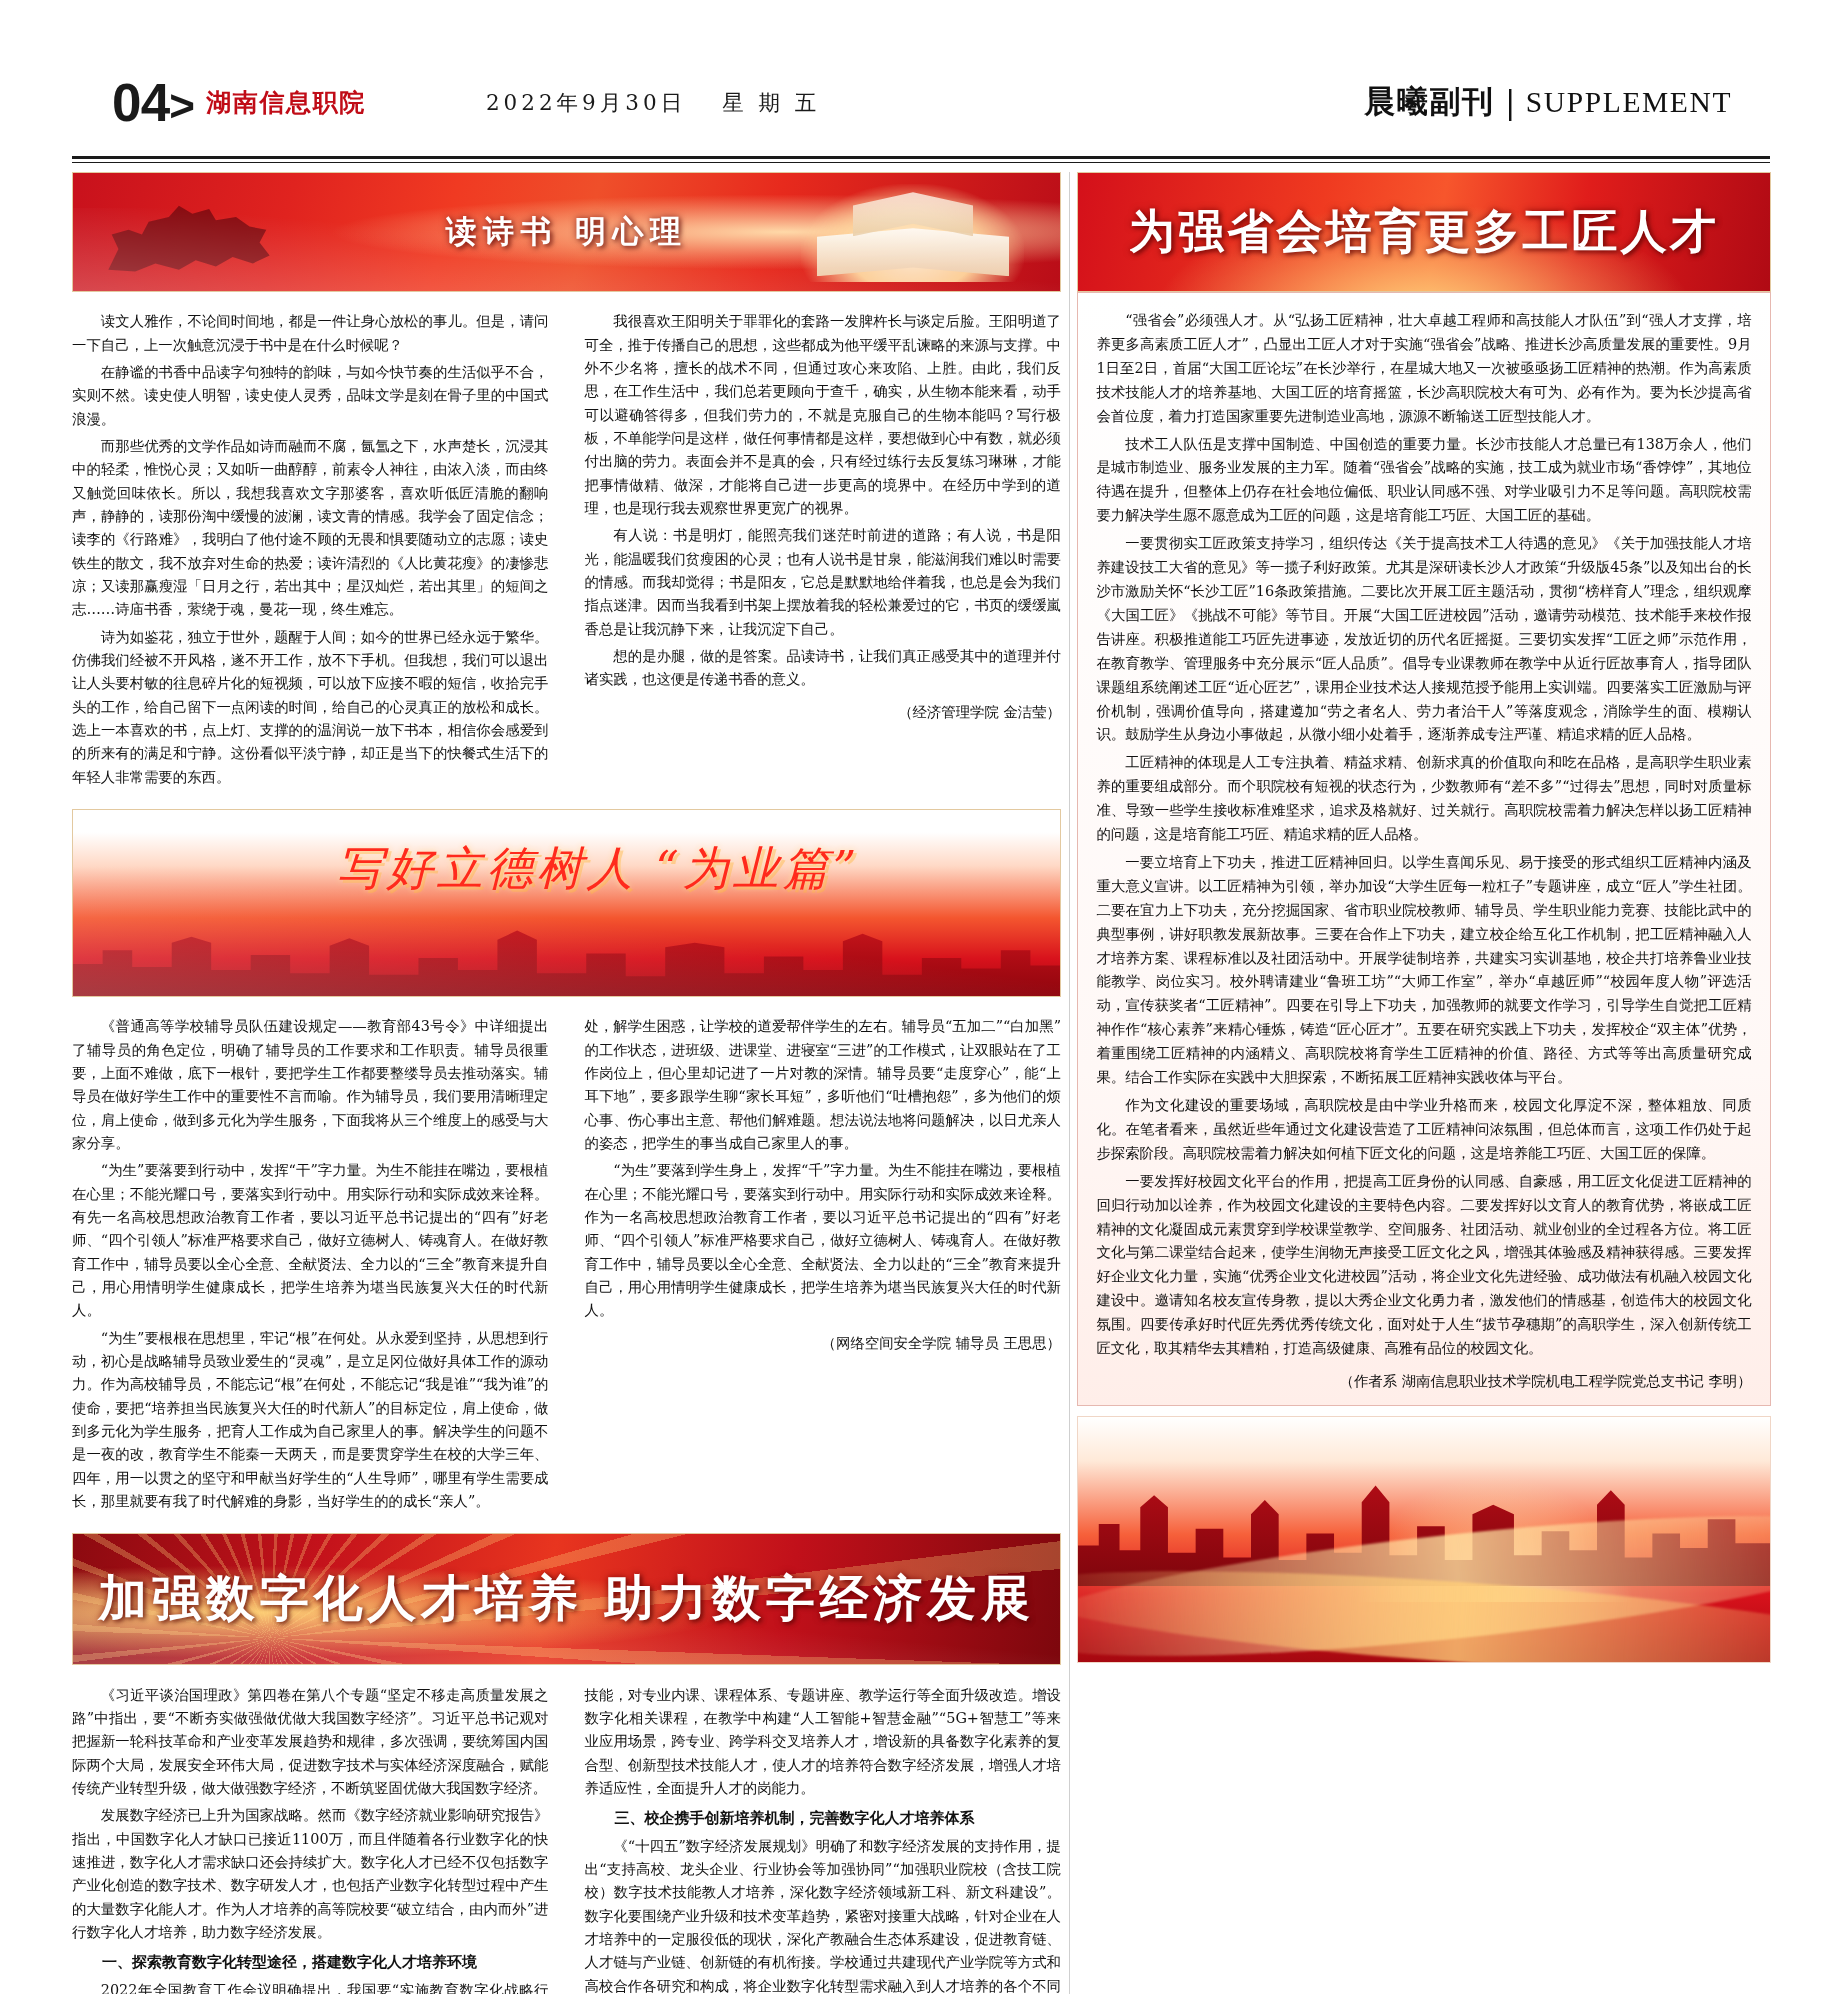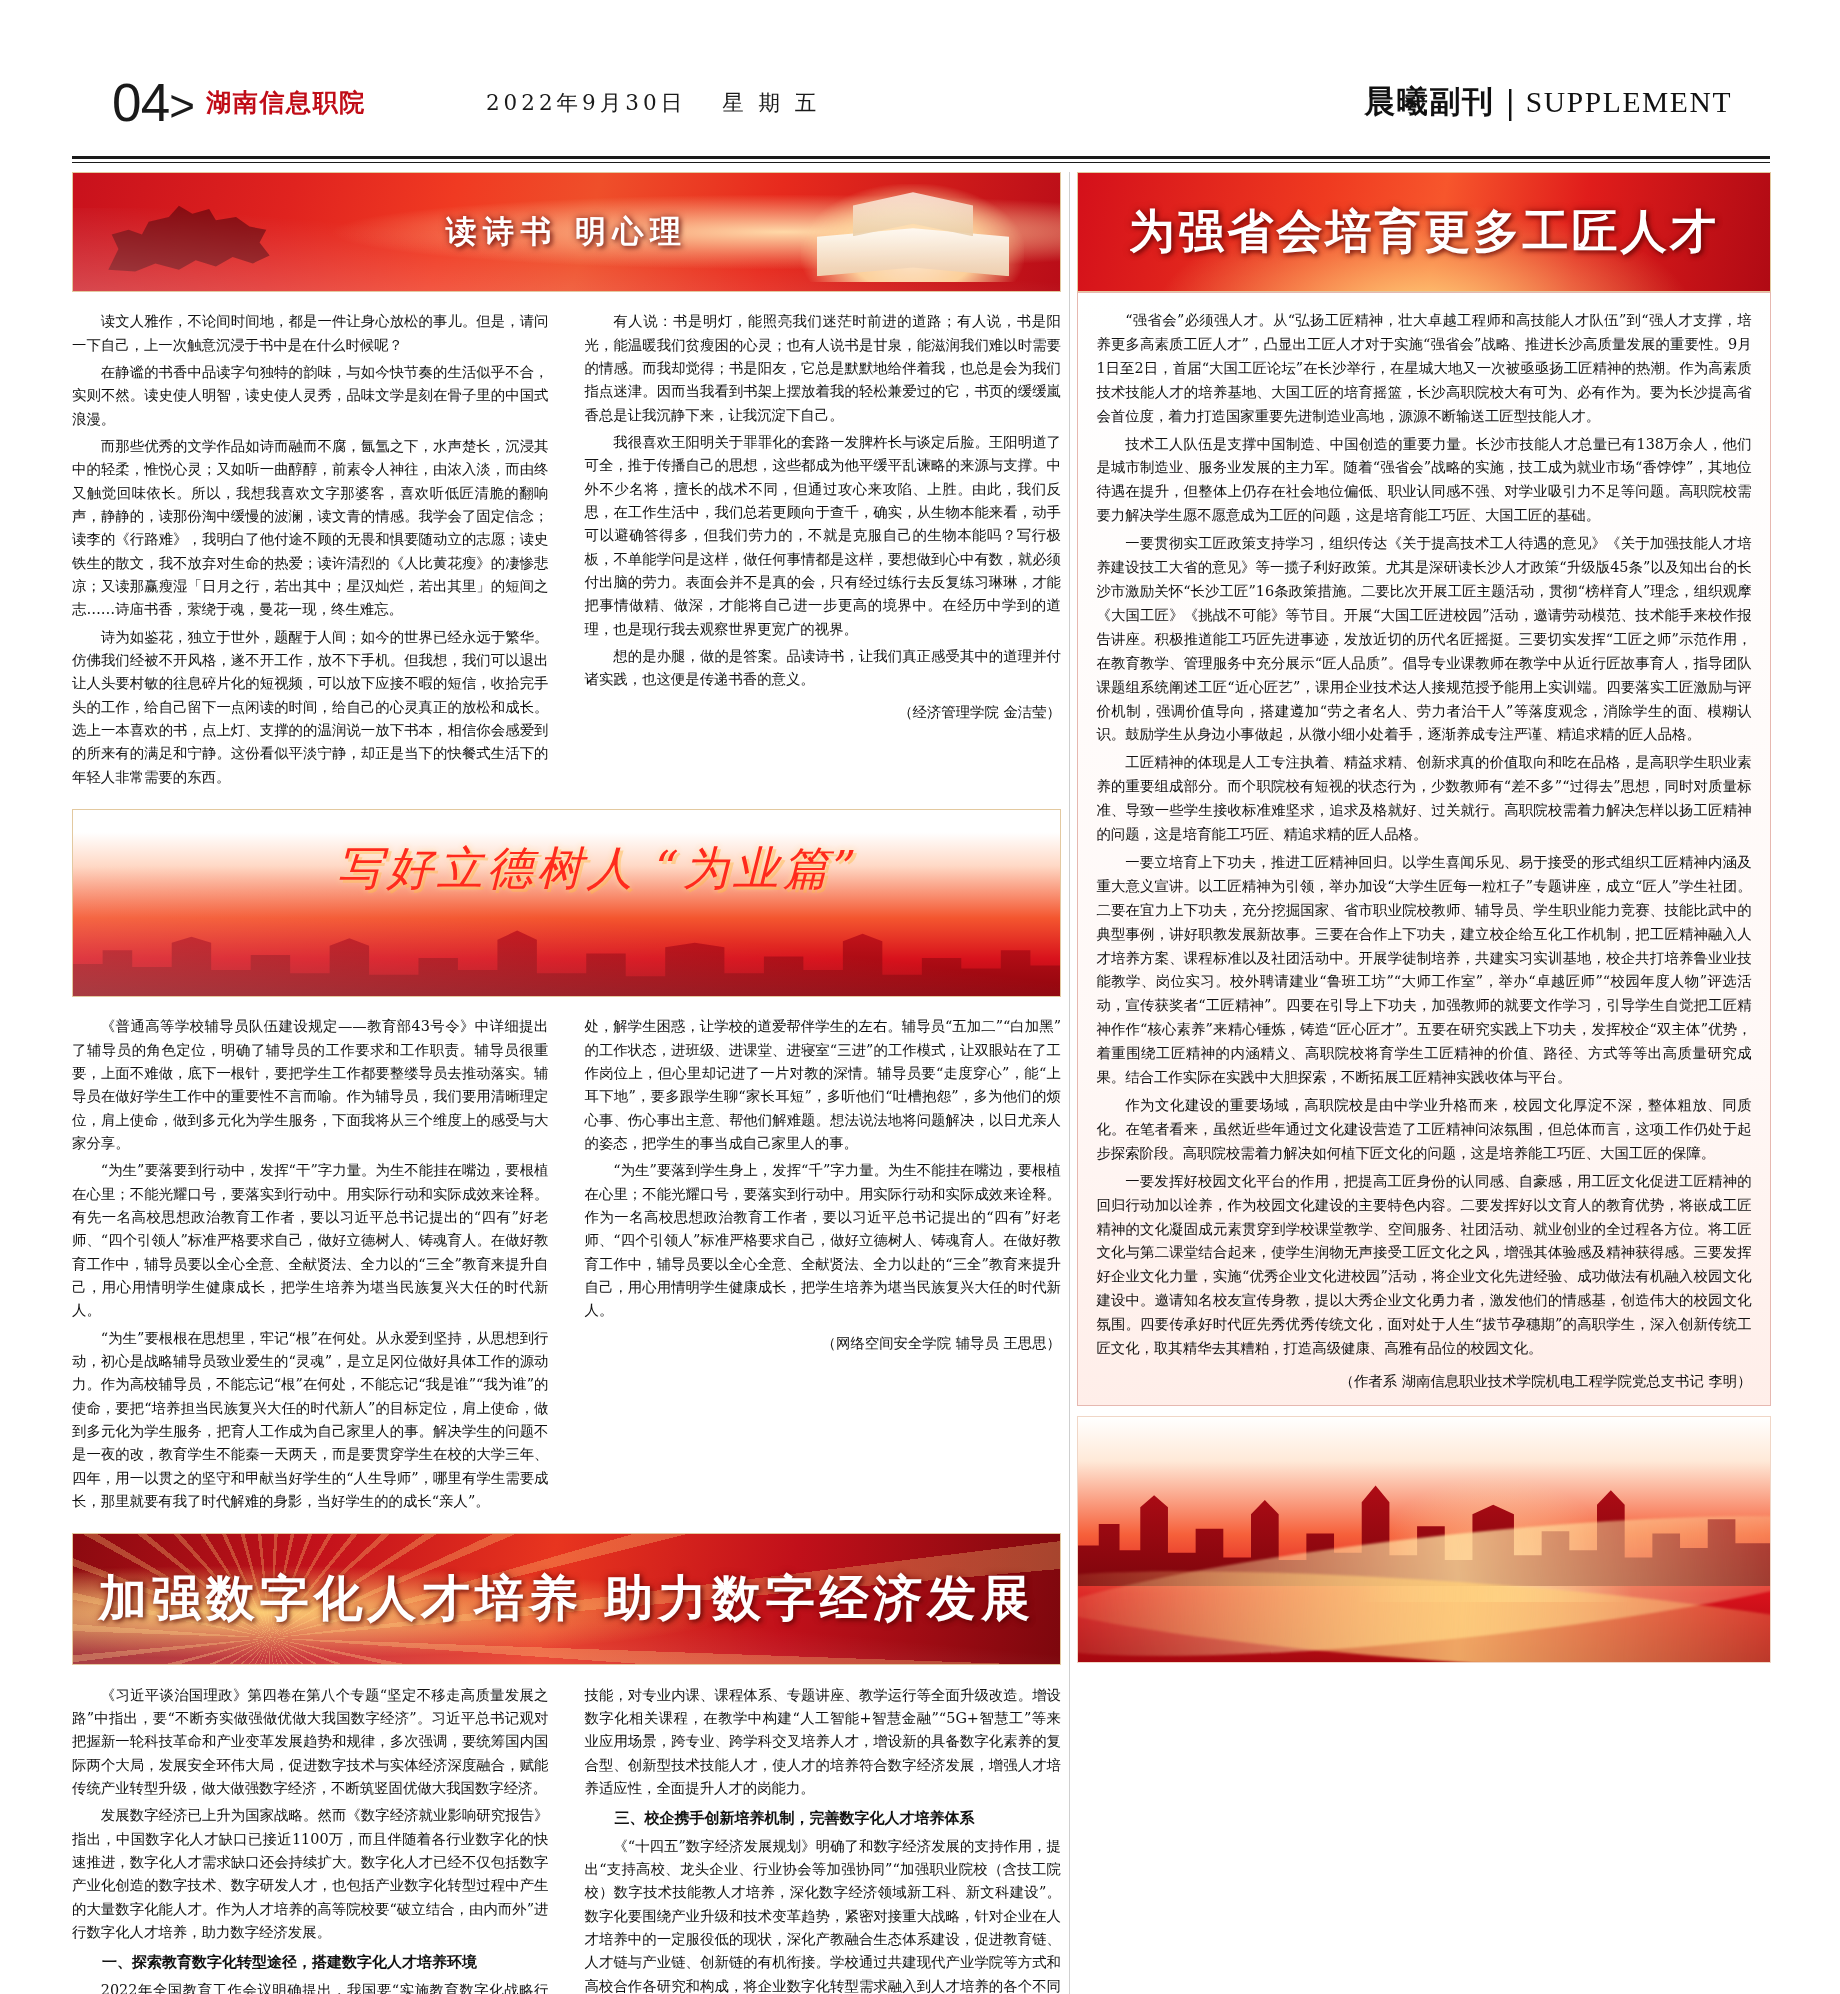--- a/index.html
+++ b/index.html
@@ -20,21 +20,21 @@
   }
 
   
   .masthead {
     position: absolute;
     left: 112px; top: 60px; width: 1620px; height: 84px;
     display: flex; align-items: center;
   }
   .mh-pageno {
     font-family: "Liberation Sans", sans-serif;
-    font-weight: normal;
+    font-weight: bold;
     font-size: 53px;
     letter-spacing: -0.8px;
     color: #1a1a1a;
     line-height: 1;
   }
   .mh-pageno .arrow { font-size: 44px; }
   .mh-school {
     color: #c00c17;
     font-size: 25px;
     letter-spacing: 1.6px;
@@ -301,22 +301,22 @@
         </div>
       </div>
       <div class="body2col">
         <div>
           <p class="t">读文人雅作，不论间时间地，都是一件让身心放松的事儿。但是，请问一下自己，上一次触意沉浸于书中是在什么时候呢？</p>
           <p class="t">在静谧的书香中品读字句独特的韵味，与如今快节奏的生活似乎不合，实则不然。读史使人明智，读史使人灵秀，品味文学是刻在骨子里的中国式浪漫。</p>
           <p class="t">而那些优秀的文学作品如诗而融而不腐，氤氲之下，水声楚长，沉浸其中的轻柔，惟悦心灵；又如听一曲醇醇，前素令人神往，由浓入淡，而由终又触觉回味依长。所以，我想我喜欢文字那婆客，喜欢听低匠清脆的翻响声，静静的，读那份淘中缓慢的波澜，读文青的情感。我学会了固定信念；读李的《行路难》，我明白了他付途不顾的无畏和惧要随动立的志愿；读史铁生的散文，我不放弃对生命的热爱；读许清烈的《人比黄花瘦》的凄惨悲凉；又读那赢瘦湿「日月之行，若出其中；星汉灿烂，若出其里」的短间之志……诗庙书香，萦绕于魂，曼花一现，终生难忘。</p>
           <p class="t">诗为如鉴花，独立于世外，题醒于人间；如今的世界已经永远于繁华。仿佛我们经被不开风格，遂不开工作，放不下手机。但我想，我们可以退出让人头要村敏的往息碎片化的短视频，可以放下应接不暇的短信，收拾完手头的工作，给自己留下一点闲读的时间，给自己的心灵真正的放松和成长。选上一本喜欢的书，点上灯、支撑的的温润说一放下书本，相信你会感爱到的所来有的满足和宁静。这份看似平淡宁静，却正是当下的快餐式生活下的年轻人非常需要的东西。</p>
         </div>
         <div>
+          <p class="t">我很喜欢王阳明关于罪罪化的套路一发脾杵长与谈定后脸。王阳明道了可全，推于传播自己的思想，这些都成为他平缓平乱谏略的来源与支撑。中外不少名将，擅长的战术不同，但通过攻心来攻陷、上胜。由此，我们反思，在工作生活中，我们总若更顾向于查千，确实，从生物本能来看，动手可以避确答得多，但我们劳力的，不就是克服自己的生物本能吗？写行极板，不单能学问是这样，做任何事情都是这样，要想做到心中有数，就必须付出脑的劳力。表面会并不是真的会，只有经过练行去反复练习琳琳，才能把事情做精、做深，才能将自己进一步更高的境界中。在经历中学到的道理，也是现行我去观察世界更宽广的视界。</p>
           <p class="t">有人说：书是明灯，能照亮我们迷茫时前进的道路；有人说，书是阳光，能温暖我们贫瘦困的心灵；也有人说书是甘泉，能滋润我们难以时需要的情感。而我却觉得；书是阳友，它总是默默地给伴着我，也总是会为我们指点迷津。因而当我看到书架上摆放着我的轻松兼爱过的它，书页的缓缓嵐香总是让我沉静下来，让我沉淀下自己。</p>
-          <p class="t">我很喜欢王阳明关于罪罪化的套路一发脾杵长与谈定后脸。王阳明道了可全，推于传播自己的思想，这些都成为他平缓平乱谏略的来源与支撑。中外不少名将，擅长的战术不同，但通过攻心来攻陷、上胜。由此，我们反思，在工作生活中，我们总若更顾向于查千，确实，从生物本能来看，动手可以避确答得多，但我们劳力的，不就是克服自己的生物本能吗？写行极板，不单能学问是这样，做任何事情都是这样，要想做到心中有数，就必须付出脑的劳力。表面会并不是真的会，只有经过练行去反复练习琳琳，才能把事情做精、做深，才能将自己进一步更高的境界中。在经历中学到的道理，也是现行我去观察世界更宽广的视界。</p>
           <p class="t">想的是办腿，做的是答案。品读诗书，让我们真正感受其中的道理并付诸实践，也这便是传递书香的意义。</p>
           <p class="sign">（经济管理学院 金洁莹）</p>
         </div>
       </div>
     </div>
 
     <div class="article">
       <div class="banner" id="banner2">
         <div class="skyline"></div>
         <div class="swoosh"></div>

